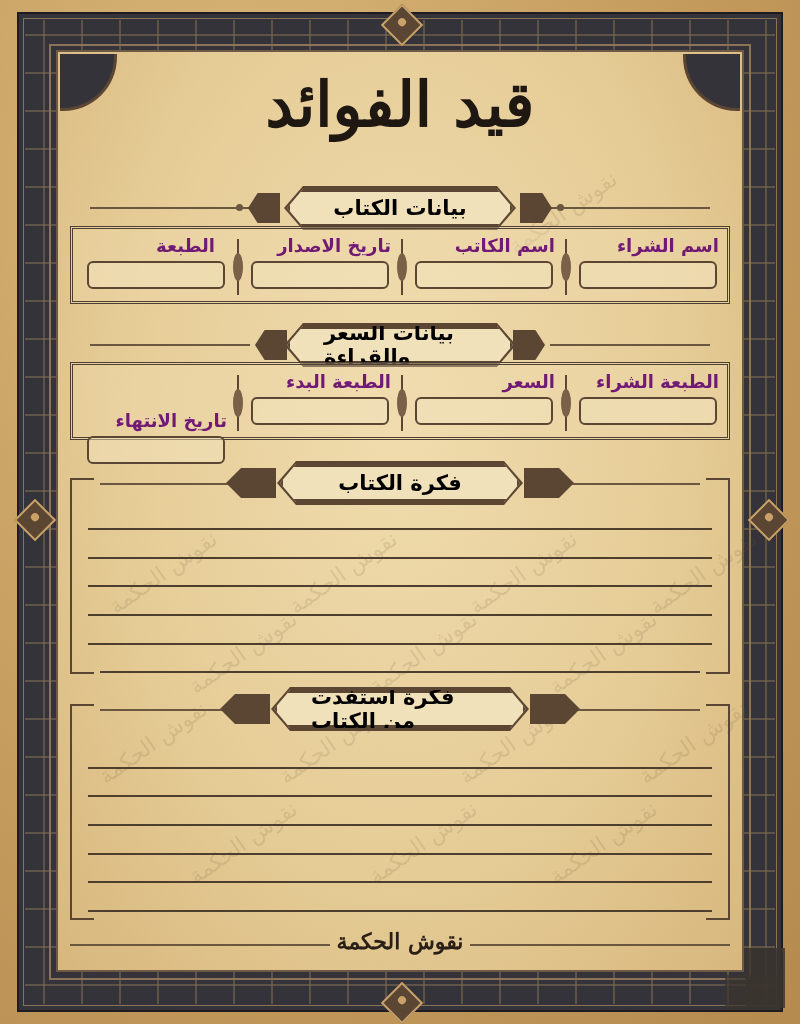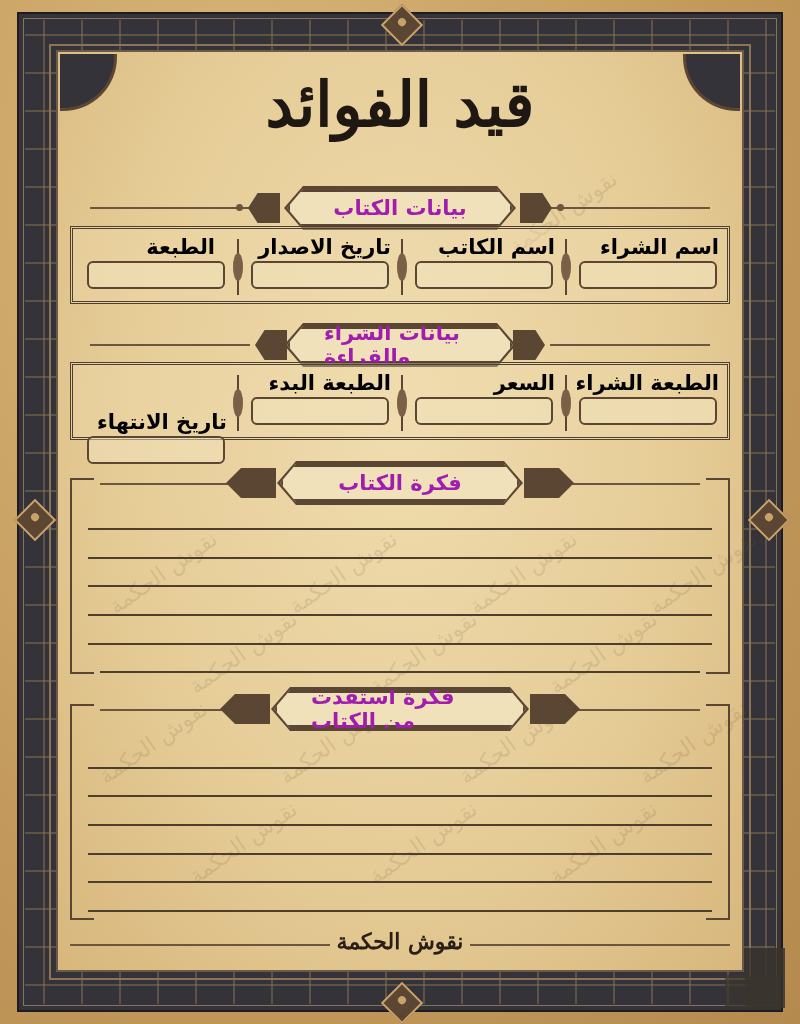--- a/index.html
+++ b/index.html
@@ -32,29 +32,29 @@
   
   .banner{position:absolute;left:0;width:800px;height:42px;display:flex;align-items:center;justify-content:center;}
   .banner .rule{position:absolute;height:2px;background:#6b5640;top:20px;}
   .banner .dot{position:absolute;width:7px;height:7px;border-radius:50%;background:#6b5640;top:17px;}
   .banner .cap{position:absolute;width:32px;height:30px;top:6px;background:#5b4633;
        clip-path:polygon(0 50%,30% 0,100% 0,100% 100%,30% 100%);}
   .banner .cap.right{clip-path:polygon(0 0,70% 0,100% 50%,70% 100%,0 100%);}
   .banner .plate{position:relative;height:38px;padding:0 34px;box-sizing:border-box;
        background:#f1e1ba;border:3px solid #5b4633;display:flex;align-items:center;justify-content:center;
        clip-path:polygon(16px 0,calc(100% - 16px) 0,100% 50%,calc(100% - 16px) 100%,16px 100%,0 50%);
-       font-family:"DejaVu Sans",sans-serif;font-size:21px;font-weight:bold;color:#a21caf;}
+       font-family:"DejaVu Sans",sans-serif;font-size:21px;font-weight:bold;color:#000000;}
   .banner .plate-wrap{position:relative;padding:3px;background:#5b4633;
        clip-path:polygon(19px 0,calc(100% - 19px) 0,100% 50%,calc(100% - 19px) 100%,19px 100%,0 50%);}
 
   
   .panel{position:absolute;left:70px;width:660px;height:78px;
        border:3px double #4d3f31;box-sizing:border-box;background:rgba(240,222,178,.35);}
   .field{position:absolute;top:0;width:140px;height:72px;}
-  .field .label{position:absolute;right:0;top:6px;font-size:21px;font-weight:bold;color:#000000;
+  .field .label{position:absolute;right:0;top:6px;font-size:18px;font-weight:bold;color:#701a75;
        direction:rtl;white-space:nowrap;}
   .field .box{position:absolute;left:0;top:32px;width:138px;height:28px;border:2px solid #5b4633;
        border-radius:6px;box-sizing:border-box;background:rgba(241,227,190,.5);}
   .divider-orn{position:absolute;top:10px;width:10px;height:56px;}
   .divider-orn::before{content:"";position:absolute;left:4px;top:0;width:2px;height:56px;background:#5b4633;}
   .divider-orn::after{content:"";position:absolute;left:0;top:14px;width:10px;height:28px;
        background:#7a6047;border-radius:50%;}
 
   
   .write-area{position:absolute;left:70px;width:660px;}
@@ -143,21 +143,21 @@
     <div class="box"></div>
   </div>
 </div>
 
 <div class="banner" style="top:324px;">
   <div class="rule" style="left:90px;width:160px;"></div>
   <div class="rule" style="left:550px;width:160px;"></div>
   <div class="cap" style="left:255px;"></div>
   <div class="cap right" style="left:513px;"></div>
   <div class="plate-wrap">
-    <div class="plate" style="width:226px;">بيانات الشراء والقراءة</div>
+    <div class="plate" style="width:226px;">بيانات السعر والقراءة</div>
   </div>
 </div>
 
 <div class="panel" style="top:362px;">
   <div class="field" style="left:506px;">
     <span class="label">الطبعة الشراء</span>
     <div class="box"></div>
   </div>
   <div class="divider-orn" style="left:488px;"></div>
   <div class="field" style="left:342px;">

